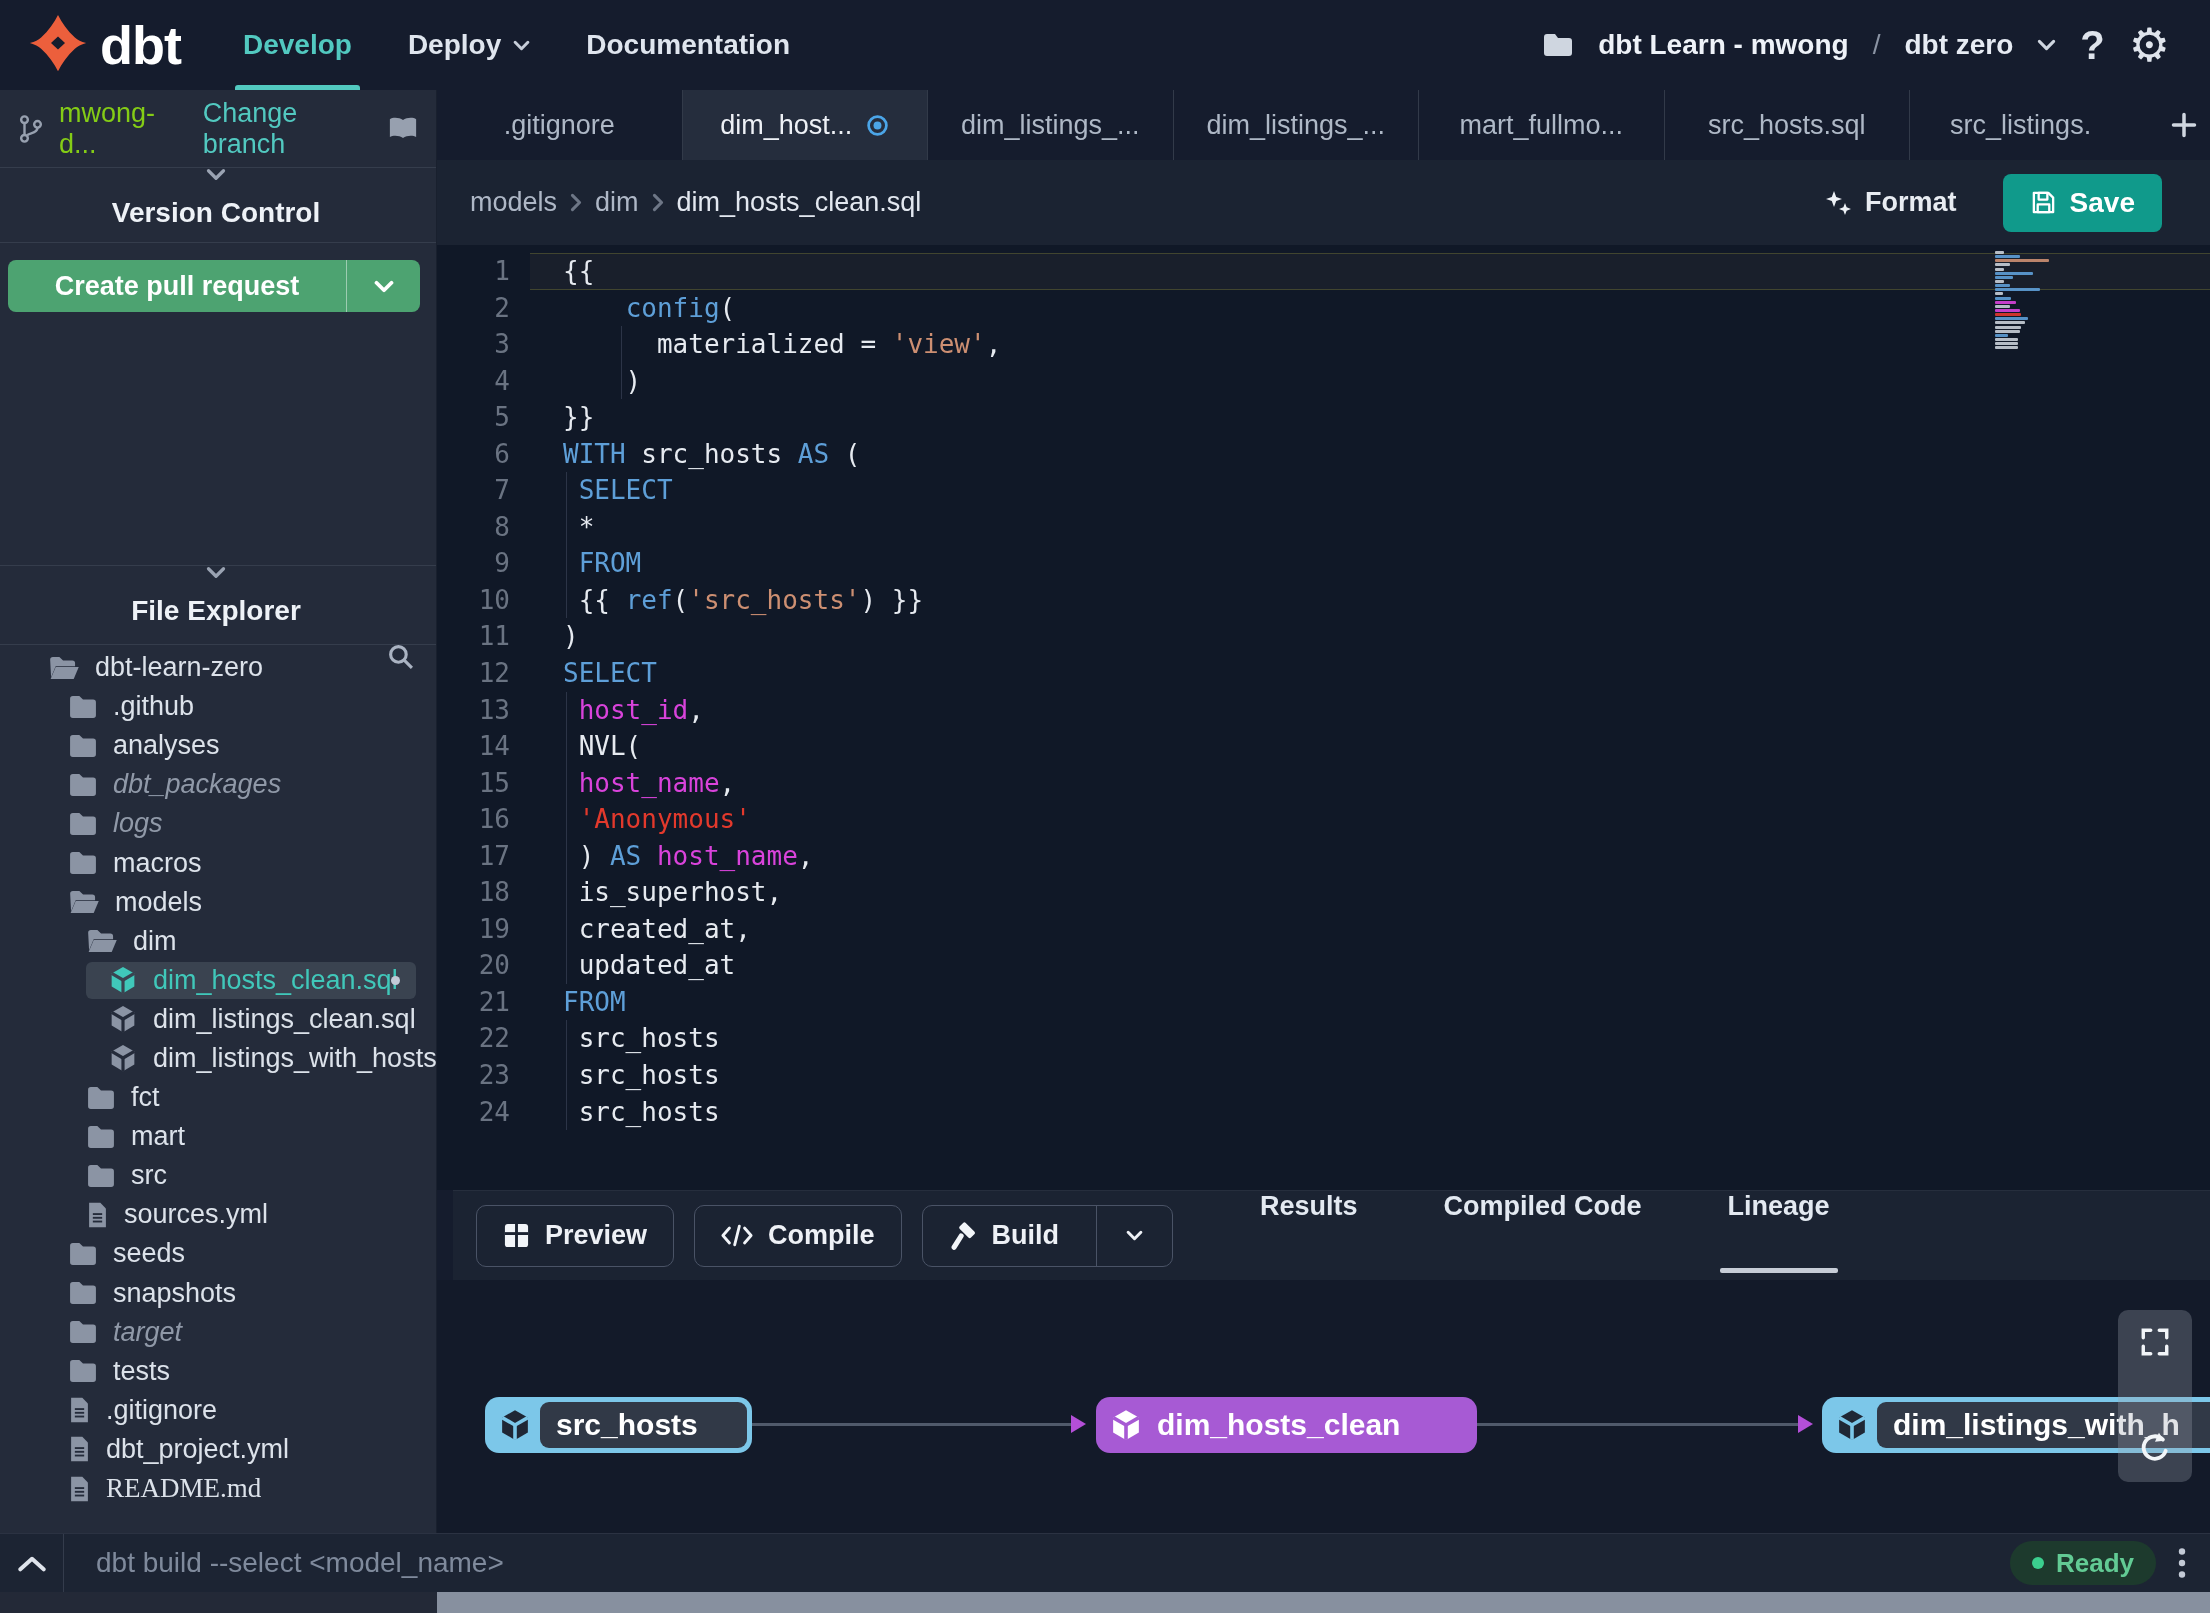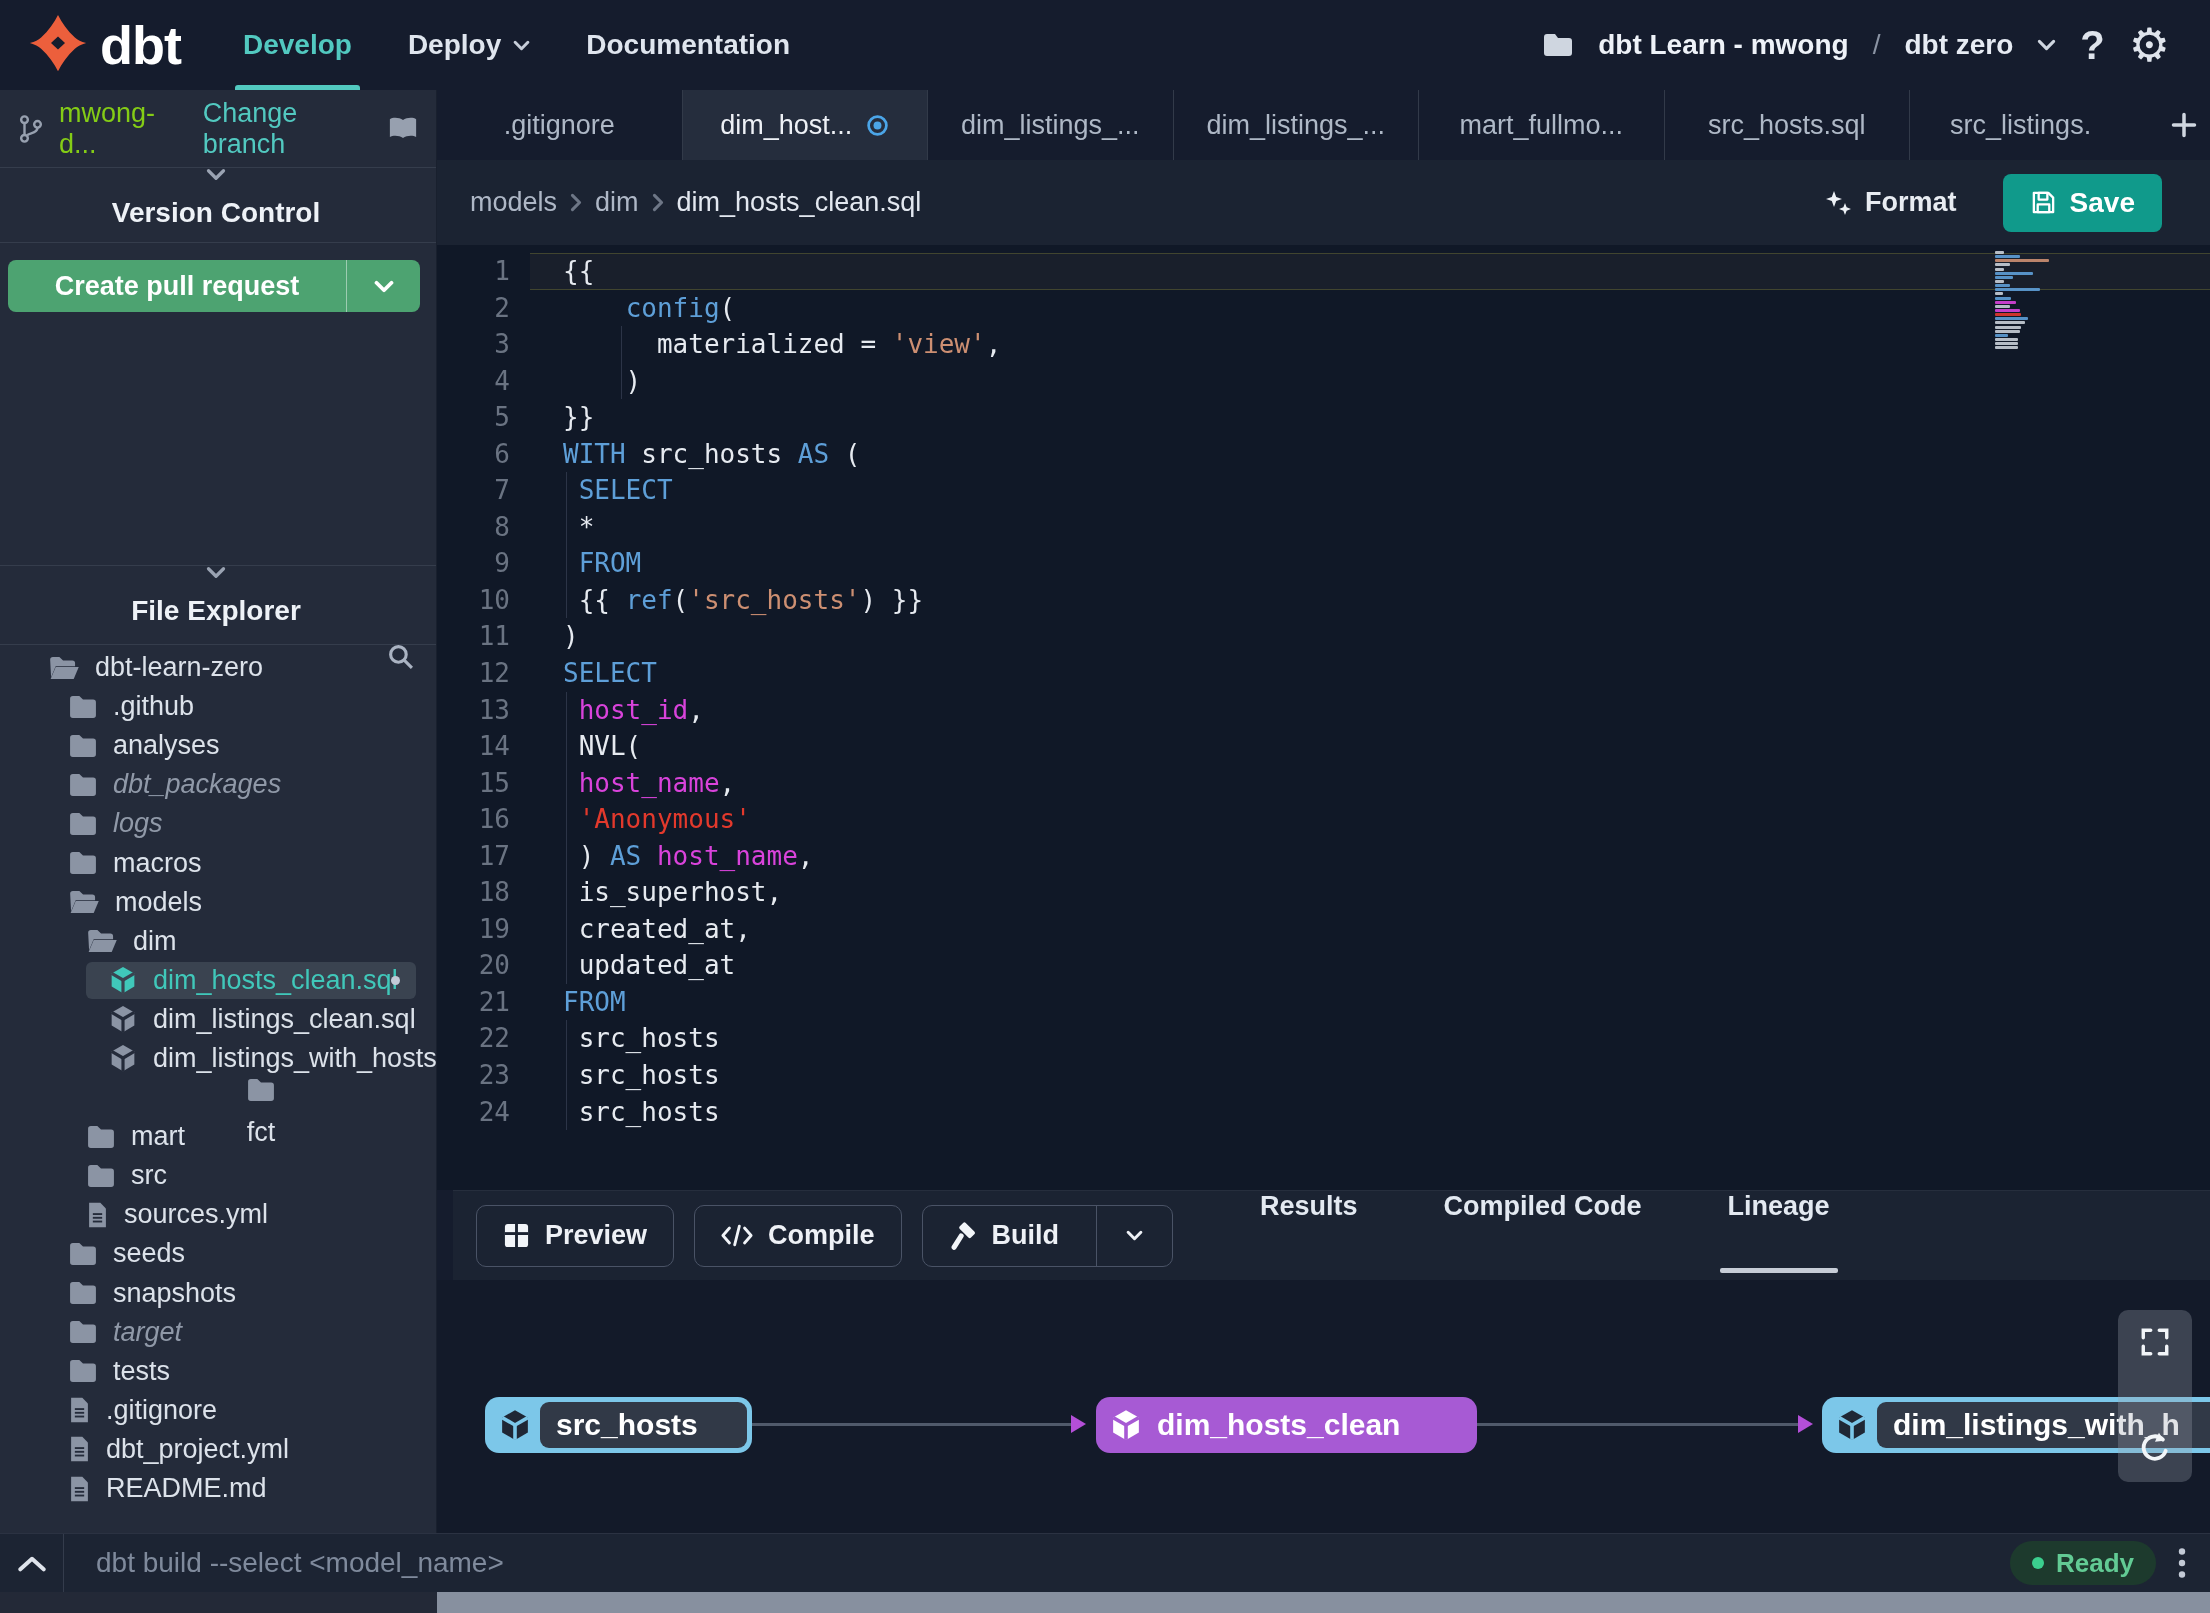--- a/index.html
+++ b/index.html
@@ -362,21 +362,21 @@
             <svg viewBox="0 0 32 32" width="30" height="30">
               <polygon points="16,2 28.1,9 28.1,23 16,30 3.9,23 3.9,9" fill="currentColor"></polygon>
               <g stroke="var(--cube-bg, #242b3a)" stroke-width="3.4" fill="none" stroke-linejoin="round">
                 <polyline points="3.9,9 16,16 28.1,9"></polyline>
                 <line x1="16" y1="16" x2="16" y2="30"></line>
               </g>
             </svg>
           </span>
           <span class="tree-lbl">dim_listings_with_hosts...</span>
         </div>
-        <div class="tree-row" style="padding-left: 86px; flex-direction: column;">
+        <div class="tree-row" style="padding-left: 86px;">
           <span class="ic">
             <svg viewBox="0 0 32 26" width="30" height="24">
               <path d="M2 4a3 3 0 0 1 3-3h7l4 4h11a3 3 0 0 1 3 3v14a3 3 0 0 1-3 3H5a3 3 0 0 1-3-3z" fill="currentColor"></path>
             </svg>
           </span>
           <span class="tree-lbl">fct</span>
         </div>
         <div class="tree-row" style="padding-left: 86px;">
           <span class="ic">
             <svg viewBox="0 0 32 26" width="30" height="24">
@@ -457,21 +457,21 @@
               <path d="M3 2h12l6 6v20H3z" fill="currentColor"></path>
               <g stroke="#242b3a" stroke-width="2">
                 <line x1="7" y1="14" x2="17" y2="14"></line>
                 <line x1="7" y1="18" x2="17" y2="18"></line>
                 <line x1="7" y1="22" x2="17" y2="22"></line>
               </g>
             </svg>
           </span>
           <span class="tree-lbl">dbt_project.yml</span>
         </div>
-        <div class="tree-row" style="padding-left: 68px;">
+        <div class="tree-row" style="padding-left: 68px; font-family: Liberation Serif, serif;">
           <span class="ic">
             <svg viewBox="0 0 24 30" width="23" height="28">
               <path d="M3 2h12l6 6v20H3z" fill="currentColor"></path>
               <g stroke="#242b3a" stroke-width="2">
                 <line x1="7" y1="14" x2="17" y2="14"></line>
                 <line x1="7" y1="18" x2="17" y2="18"></line>
                 <line x1="7" y1="22" x2="17" y2="22"></line>
               </g>
             </svg>
           </span>

